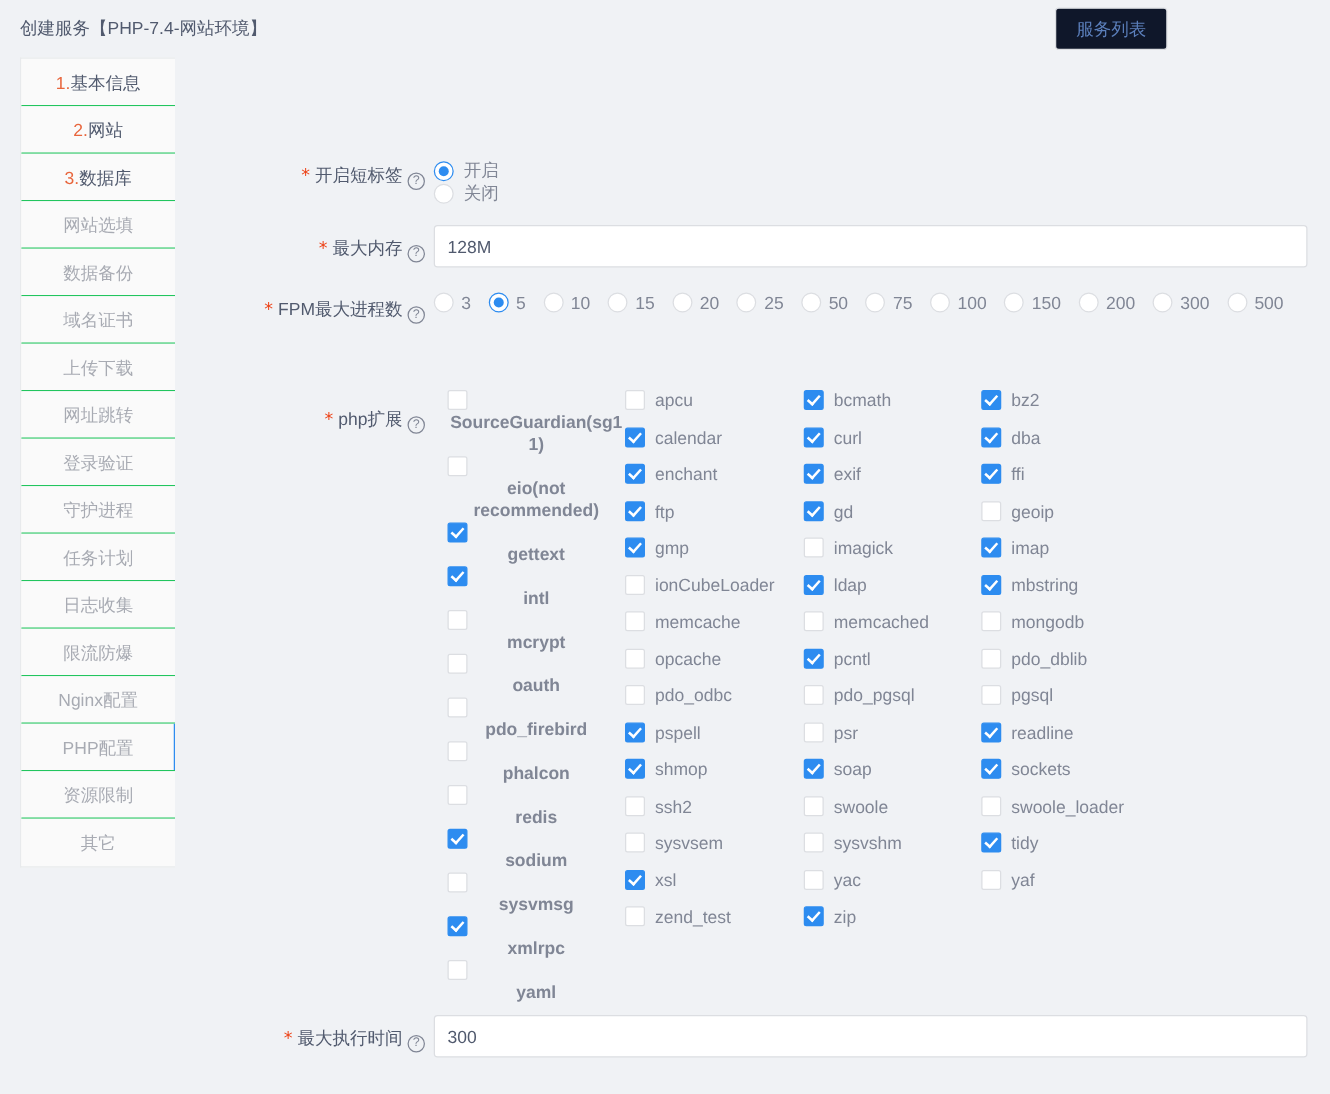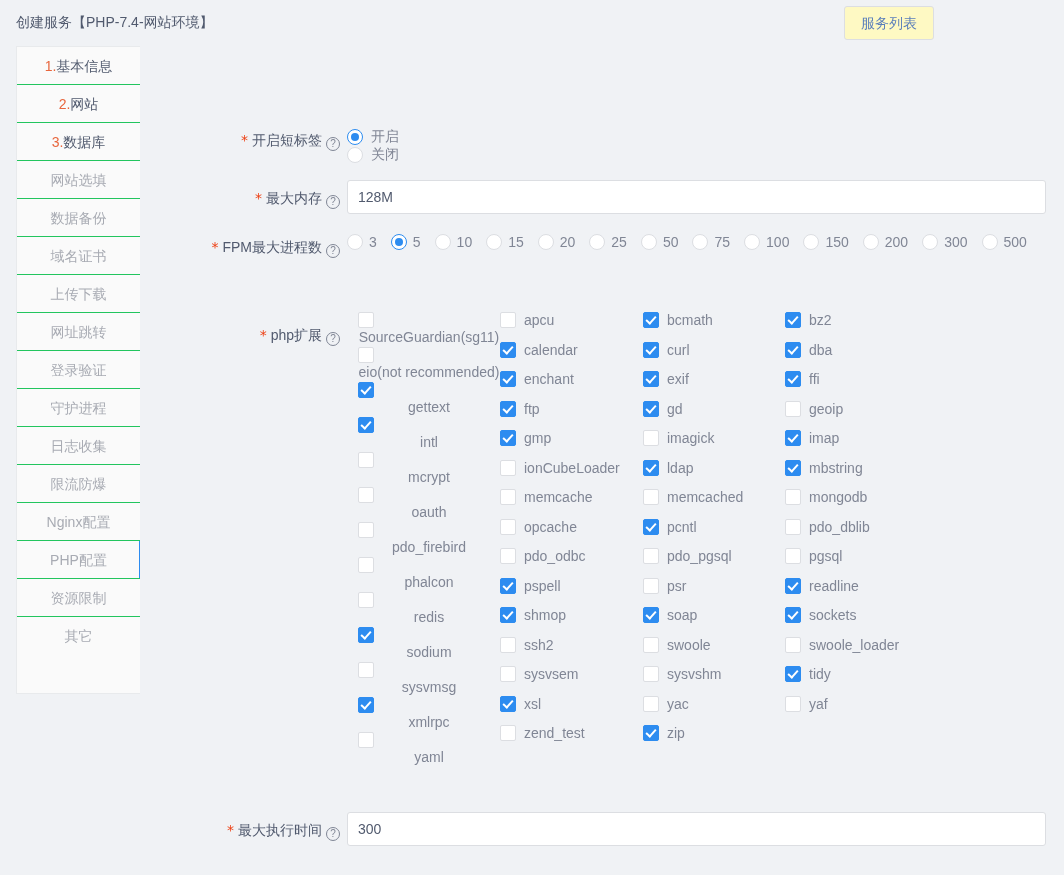--- a/index.html
+++ b/index.html
@@ -22,21 +22,21 @@
     background: #f0f2f5;
   }
   .page-title {
     position: absolute; left: 16px; top: 14px;
     font-size: 14px; color: #515a6e; white-space: nowrap;
   }
   .service-list-btn {
     position: absolute; right: 14px; top: 6px;
     height: 34px; padding: 0 16px;
     line-height: 32px;
-    background: #fef9c3;
+    background: #0f172a;
     border: 1px solid #dcdee2;
     border-radius: 3px;
     color: #5b7fbb;
     font-size: 14px;
     cursor: pointer;
     white-space: nowrap;
   }
 
   
   .sidebar {
@@ -189,21 +189,21 @@
     transform: rotate(42deg);
   }
   .ext-label {
     margin-left: 8px;
     font-size: 14px;
     color: #808695;
     line-height: 18px;
     word-break: break-word;
   }
   
-  .ext-col.first .ext-item { flex-direction: column; align-items: flex-start; }
+  .ext-col.first .ext-item { flex-direction: column; align-items: flex-start; font-weight: bold; }
   .ext-col.first .ext-label { margin-left: 0; text-align: center; width: 142px; }
 </style>
 </head>
 <body>
 
 <div class="page">
 
   <div class="header">
     <div class="page-title">创建服务【PHP-7.4-网站环境】</div>
     <div class="service-list-btn">服务列表</div>
@@ -213,20 +213,21 @@
       <div class="side-item num"><span class="idx">1.</span><span>基本信息</span></div>
       <div class="side-item num"><span class="idx">2.</span><span>网站</span></div>
       <div class="side-item num"><span class="idx">3.</span><span>数据库</span></div>
       <div class="side-item"><span>网站选填</span></div>
       <div class="side-item"><span>数据备份</span></div>
       <div class="side-item"><span>域名证书</span></div>
       <div class="side-item"><span>上传下载</span></div>
       <div class="side-item"><span>网址跳转</span></div>
       <div class="side-item"><span>登录验证</span></div>
       <div class="side-item"><span>守护进程</span></div>
+      <div class="side-item"><span>任务计划</span></div>
       <div class="side-item"><span>日志收集</span></div>
       <div class="side-item"><span>限流防爆</span></div>
       <div class="side-item"><span>Nginx配置</span></div>
       <div class="side-item active"><span>PHP配置</span></div>
       <div class="side-item"><span>资源限制</span></div>
       <div class="side-item"><span>其它</span></div>
     </div>
 
   <div class="form">
 

